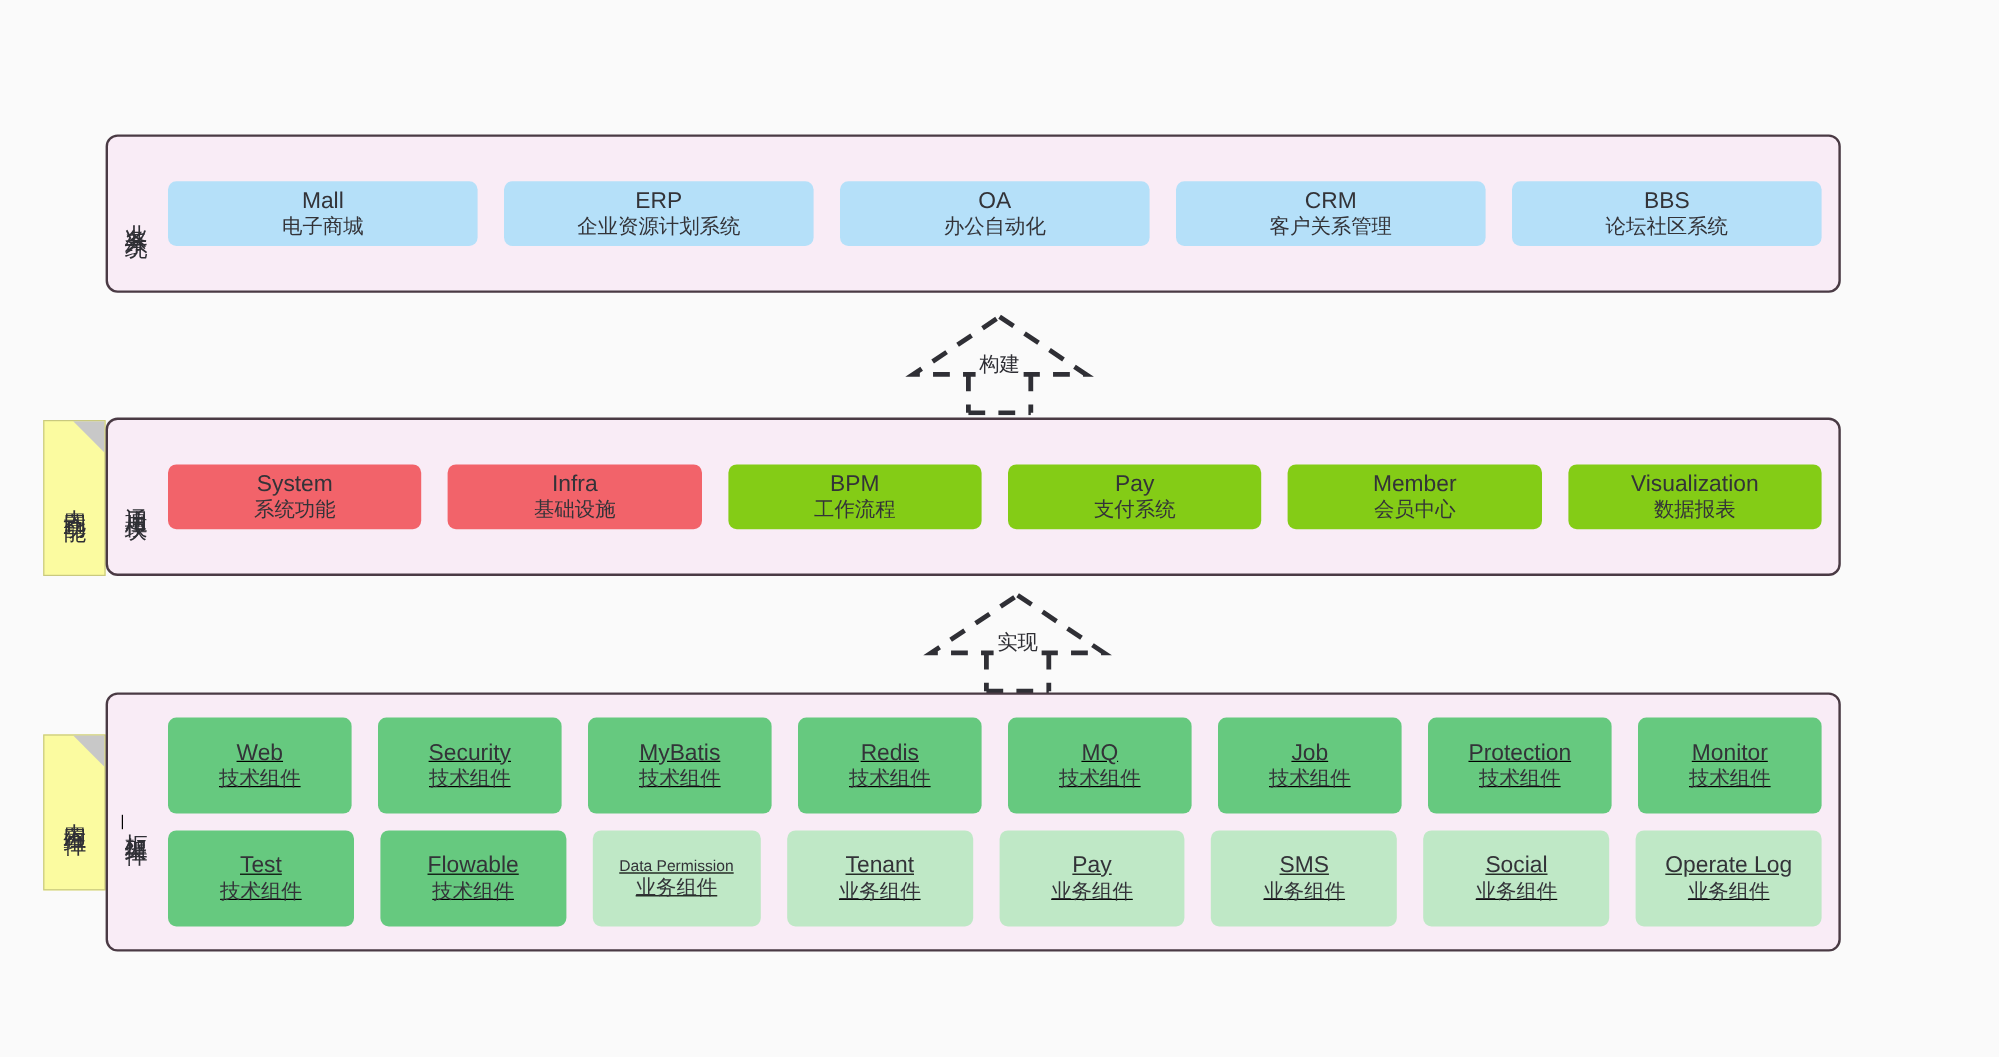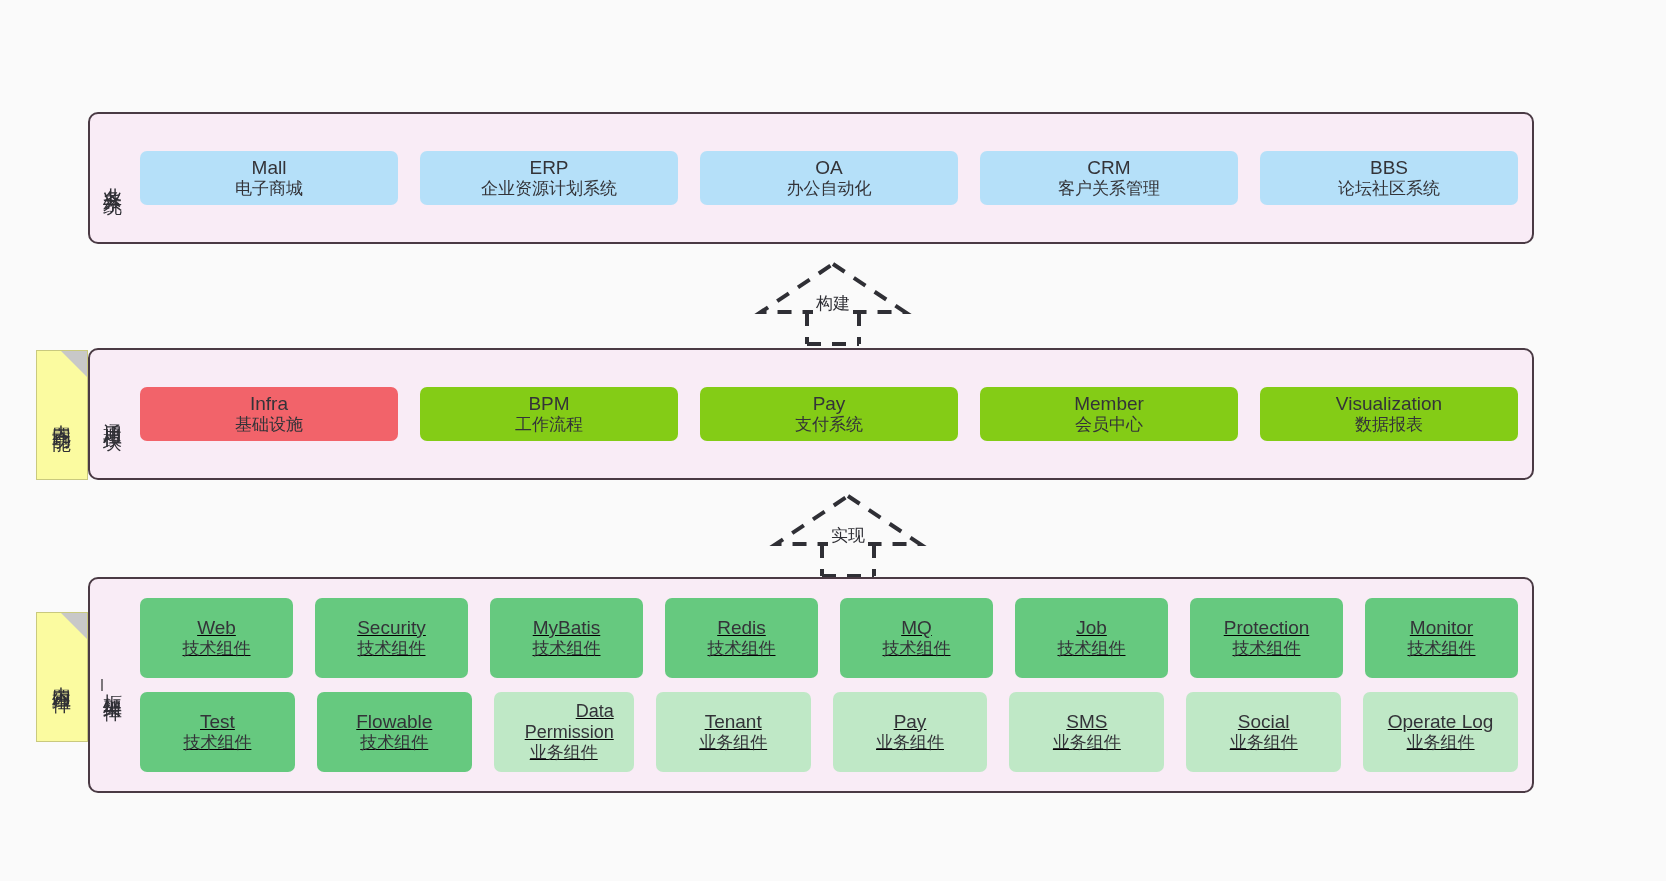--- a/index.html
+++ b/index.html
@@ -55,26 +55,26 @@
   .node {
     flex: 1 1 0;
     border-radius: 7px;
     display: flex;
     flex-direction: column;
     align-items: center;
     justify-content: center;
     text-align: center;
     color: #333338;
     line-height: 1.18;
-    padding: 6px 20px;
+    padding: 6px 4px;
     user-select: none;
   }
   .node .t-en { font-size: 19px; }
   .node .t-cn { font-size: 17px; }
-  .node.wrap .t-en { font-size: 18px; text-align: right; }
+  .node.wrap .t-en { font-size: 13px; }
 
   .c-blue       { background: #b5e0f9; }
   .c-red        { background: #f2636a; }
   .c-pink       { background: #84cc16; }
   .c-green      { background: #66c97f; }
   .c-lightgreen { background: #bfe8c6; }
 
   
   .note {
     position: absolute;
@@ -158,20 +158,24 @@
   <div class="note" style="left:36px; top:350px; width:52px; height:130px;">
     <span class="fold"></span>
     <span>内置功能</span>
   </div>
 
   <div class="layer" id="layer-2" style="left:88px; top:348px; width:1446px; height:132px;">
     <div class="layer-title">通用模块</div>
     <div class="layer-body">
       <div class="row">
         <div class="node c-red">
+          <span class="t-en">System</span>
+          <span class="t-cn">系统功能</span>
+        </div>
+        <div class="node c-red">
           <span class="t-en">Infra</span>
           <span class="t-cn">基础设施</span>
         </div>
         <div class="node c-pink">
           <span class="t-en">BPM</span>
           <span class="t-cn">工作流程</span>
         </div>
         <div class="node c-pink">
           <span class="t-en">Pay</span>
           <span class="t-cn">支付系统</span>

